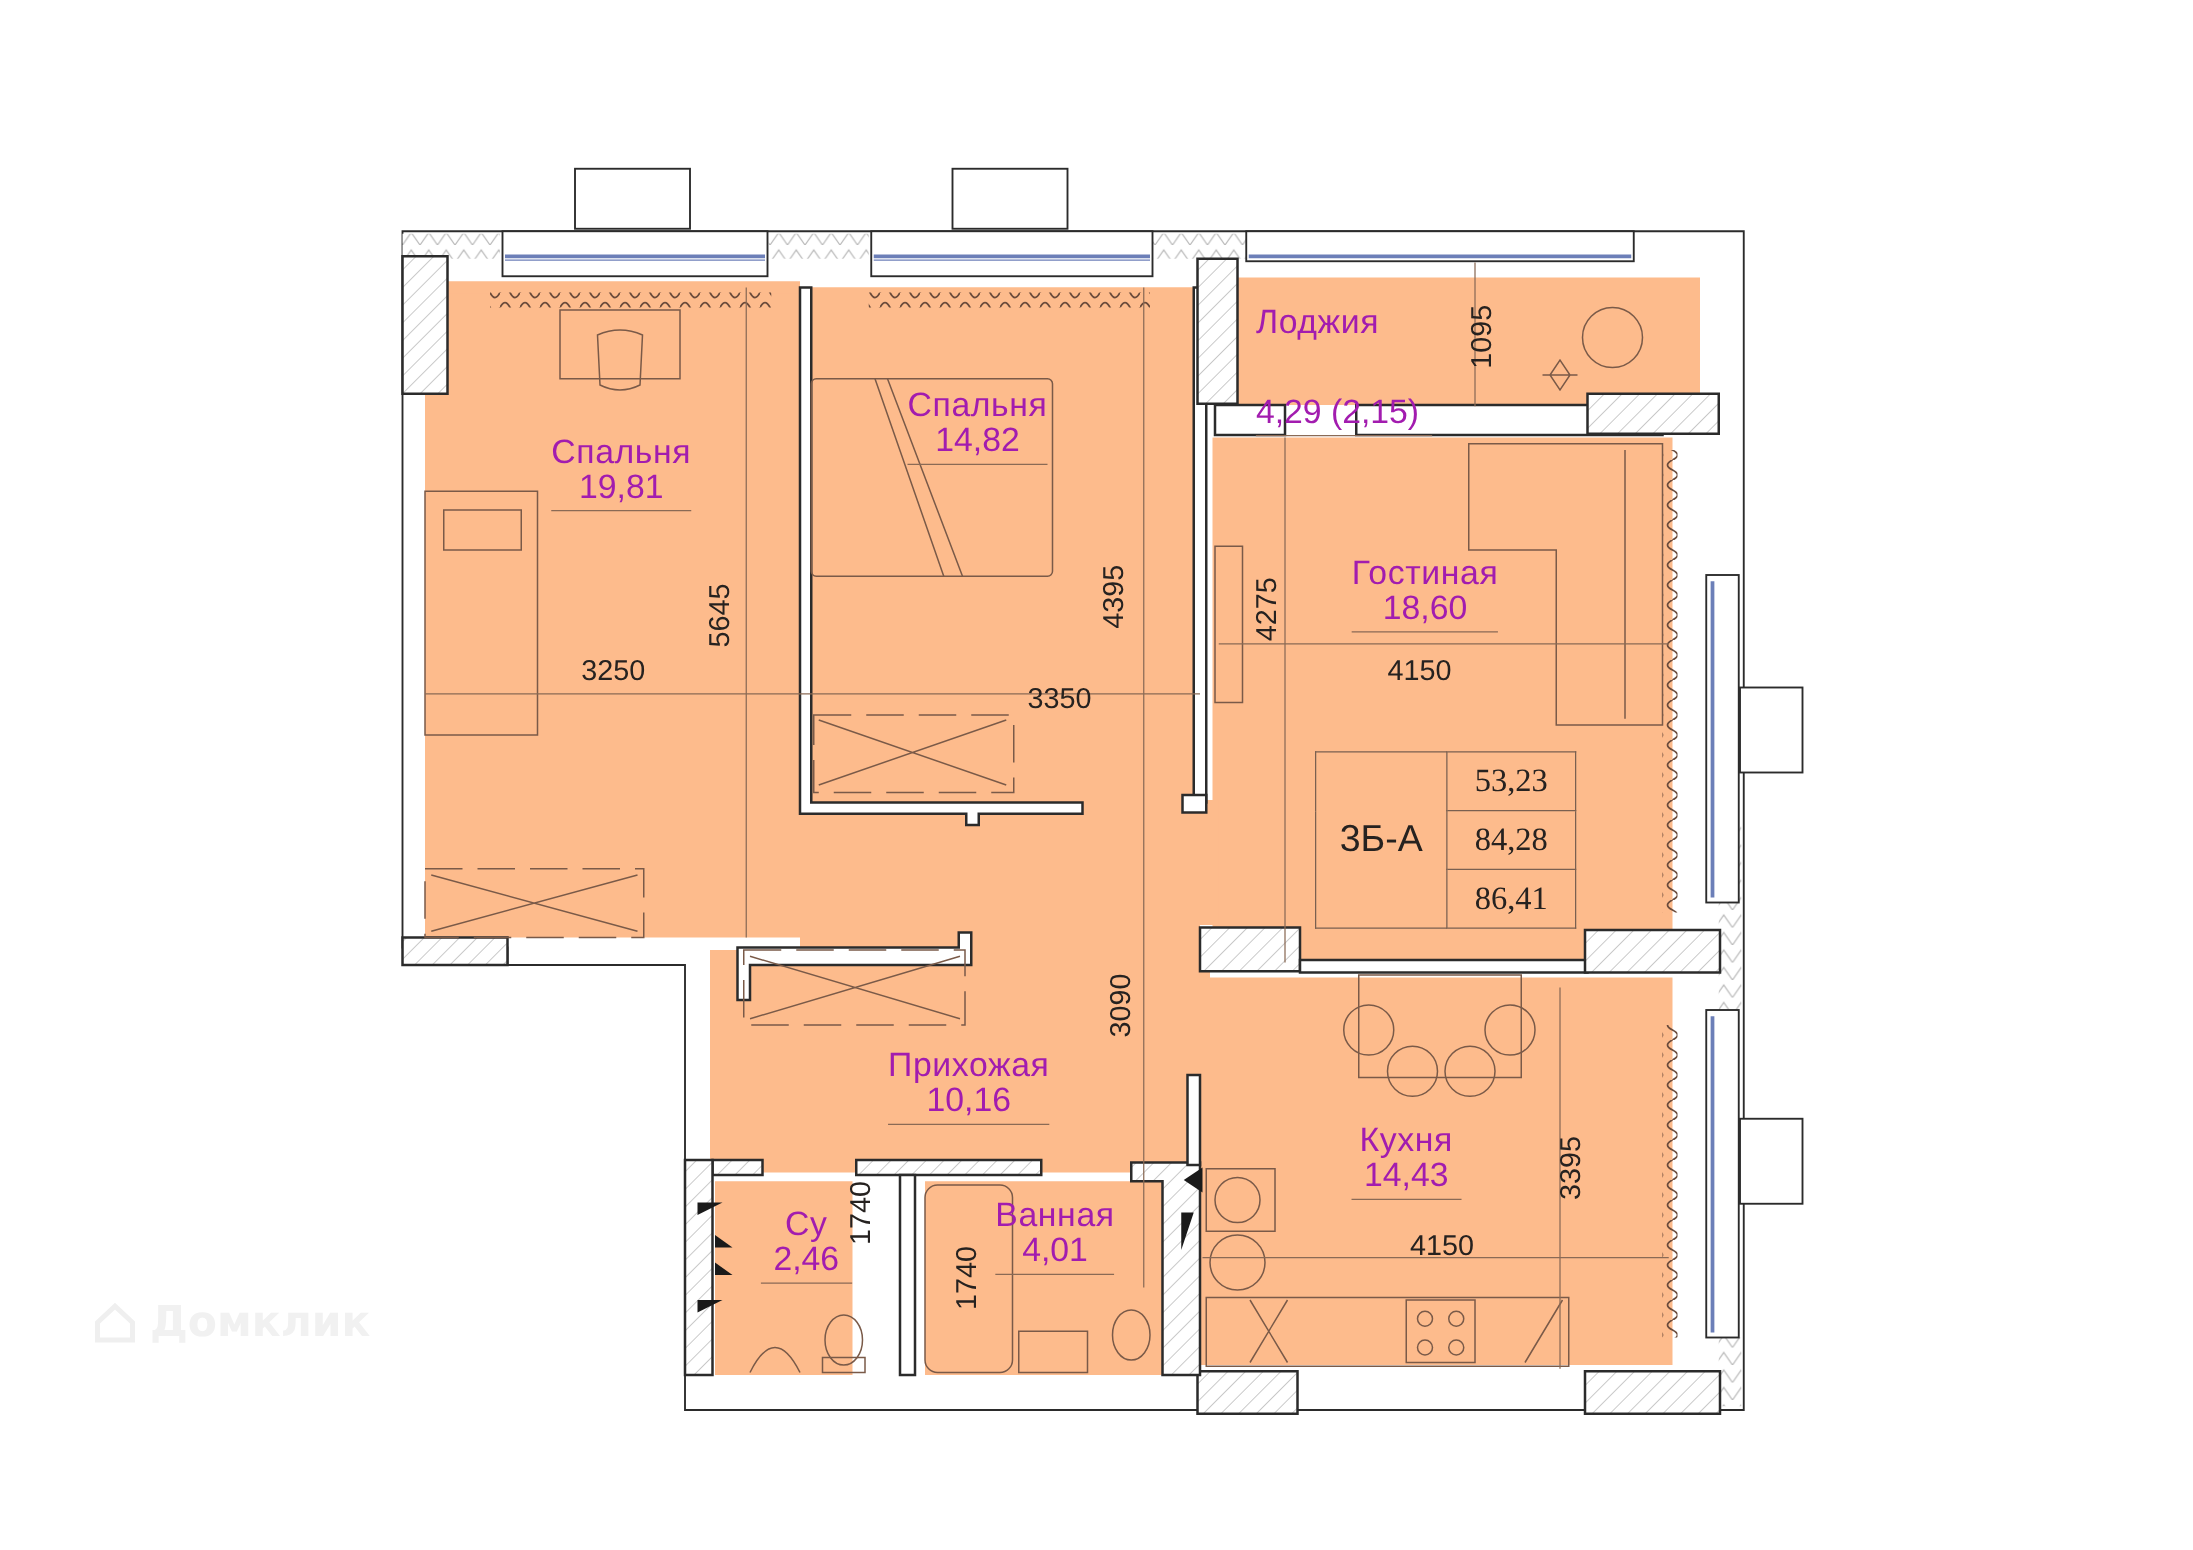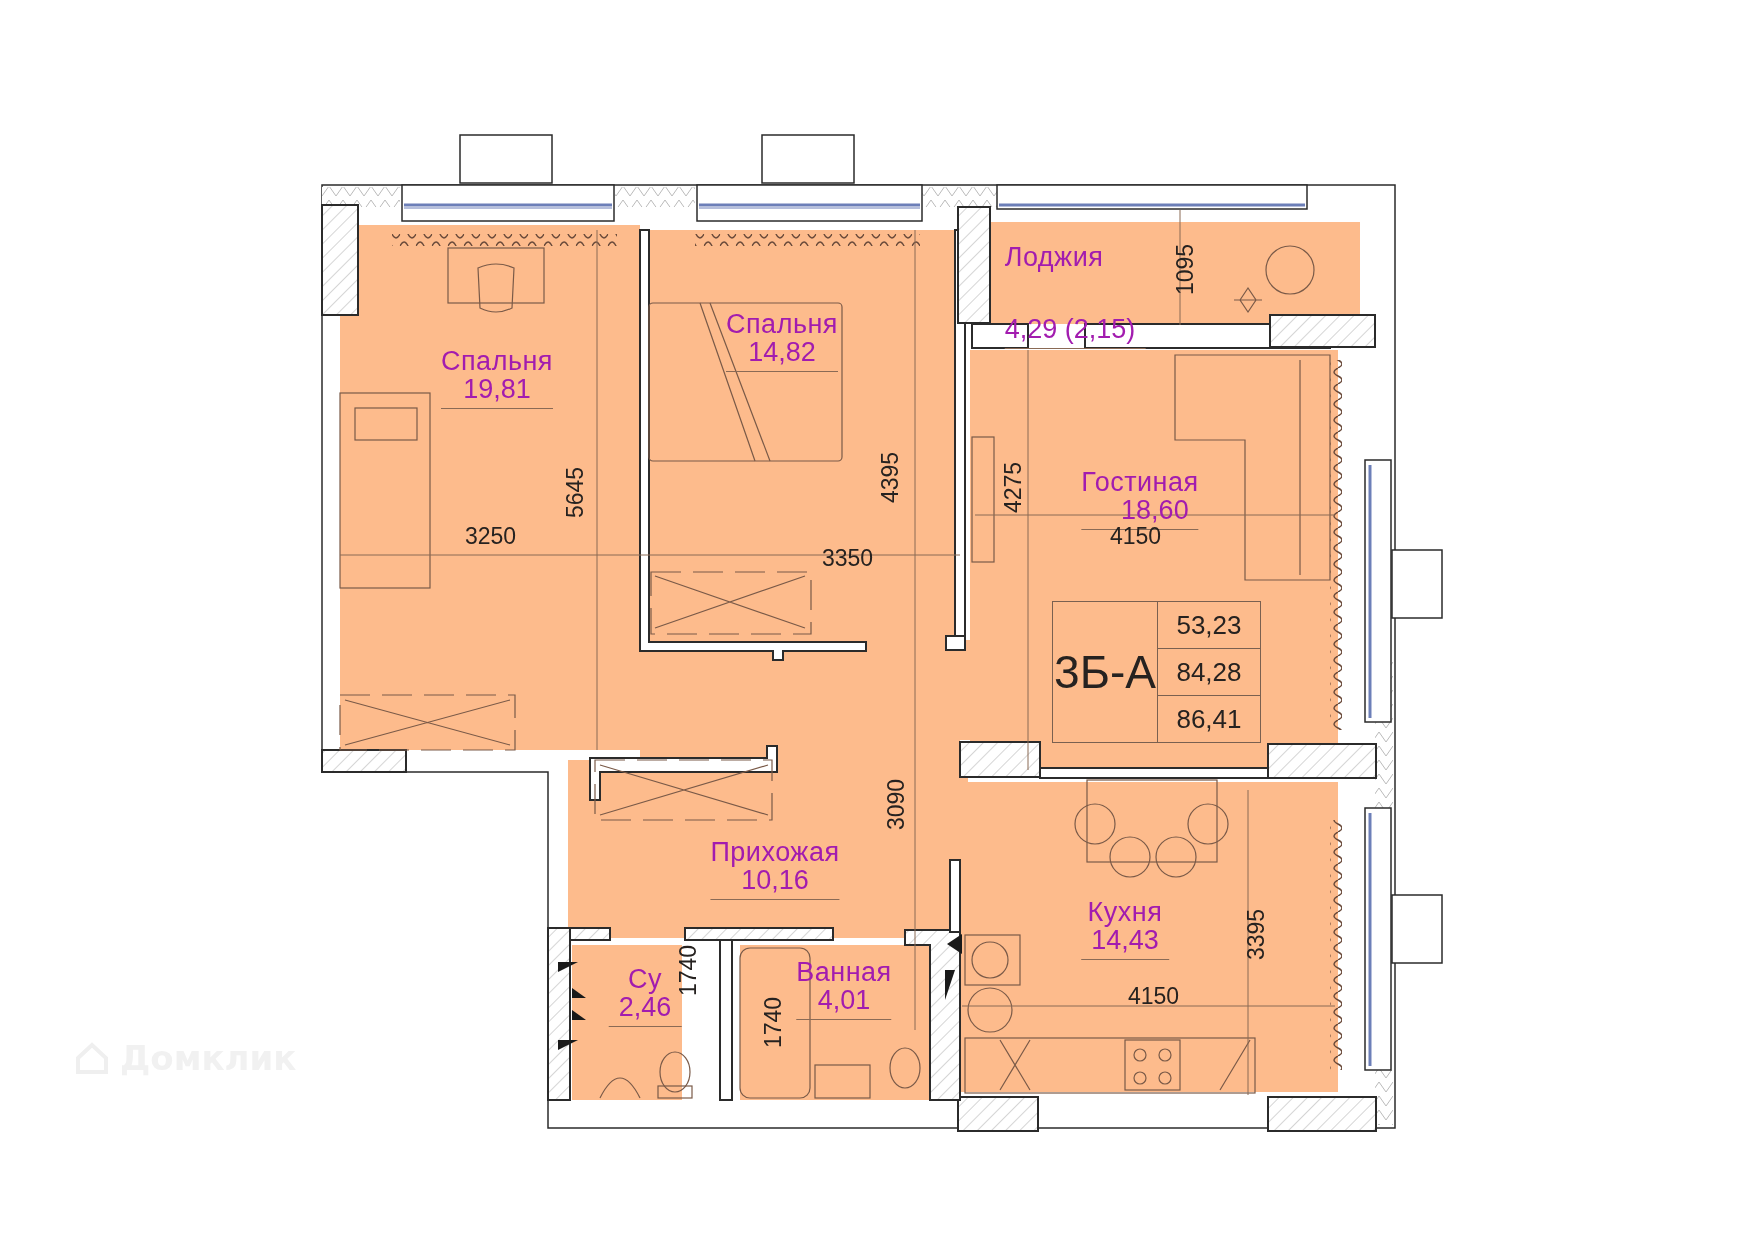--- a/index.html
+++ b/index.html
@@ -8,22 +8,22 @@
   .plan { position:absolute; left:0; top:0; width:1754px; height:1240px; }
   .lbl { position:absolute; text-align:center; color:#a21caf; line-height:1.05;
          font-family:"Liberation Sans Narrow","Liberation Sans", sans-serif; transform:translateX(-50%); white-space:nowrap; }
   .lbl .name { font-size:27px; letter-spacing:0.5px; }
   .lbl .area { font-size:27px; display:block; padding:0 10px 4px; border-bottom:1px solid #8a6a55; }
   .dim { position:absolute; color:#262220; font-size:23px; white-space:nowrap;
          font-family:"Liberation Sans Narrow","Liberation Sans", sans-serif; }
   .dim.v { transform-origin:left top; transform:rotate(-90deg); }
   .tbl { position:absolute; border-collapse:collapse; font-family:"Liberation Sans", sans-serif; color:#262220; }
   .tbl td { border:1px solid #7a6050; }
-  .tbl .code { font-size:46px; width:102px; text-align:center; }
-  .tbl .val { font-size:26px; width:100px; height:44px; text-align:center; }
+  .tbl .code { font-size:30px; width:102px; text-align:center; }
+  .tbl .val { font-size:26px; width:100px; height:44px; text-align:center;font-family:Liberation Serif, serif; }
   .watermark { position:absolute; left:72px; top:1038px; display:flex; align-items:center; gap:8px;
                color:#f1f1f1; font-size:34px; font-family:"DejaVu Sans", sans-serif; font-weight:bold; }
 </style>
 </head>
 <body>
 
 <div class="plan">
 <svg width="1754" height="1240" viewBox="0 0 1754 1240" xmlns="http://www.w3.org/2000/svg">
   <defs>
     <pattern id="hatch" width="10" height="10" patternUnits="userSpaceOnUse" patternTransform="rotate(45)">
@@ -231,21 +231,21 @@
   <span class="area">19,81</span>
 </div>
 <div class="lbl" style="left:782px; top:310px;">
   <span class="name">Спальня</span><br>
   <span class="area">14,82</span>
 </div>
 <div class="lbl" style="left:1075px; top:243px; text-align:left;">
   <span class="name">Лоджия</span><br>
   <span class="area" style="padding-left:0;margin-top:44px;">4,29 (2,15)</span>
 </div>
-<div class="lbl" style="left:1140px; top:468px;text-align:right;">
+<div class="lbl" style="left:1140px; top:444px;">
   <span class="name">Гостиная</span><br>
   <span class="area">18,60</span>
 </div>
 <div class="lbl" style="left:775px; top:838px;">
   <span class="name">Прихожая</span><br>
   <span class="area">10,16</span>
 </div>
 <div class="lbl" style="left:1125px; top:898px;">
   <span class="name">Кухня</span><br>
   <span class="area">14,43</span>

